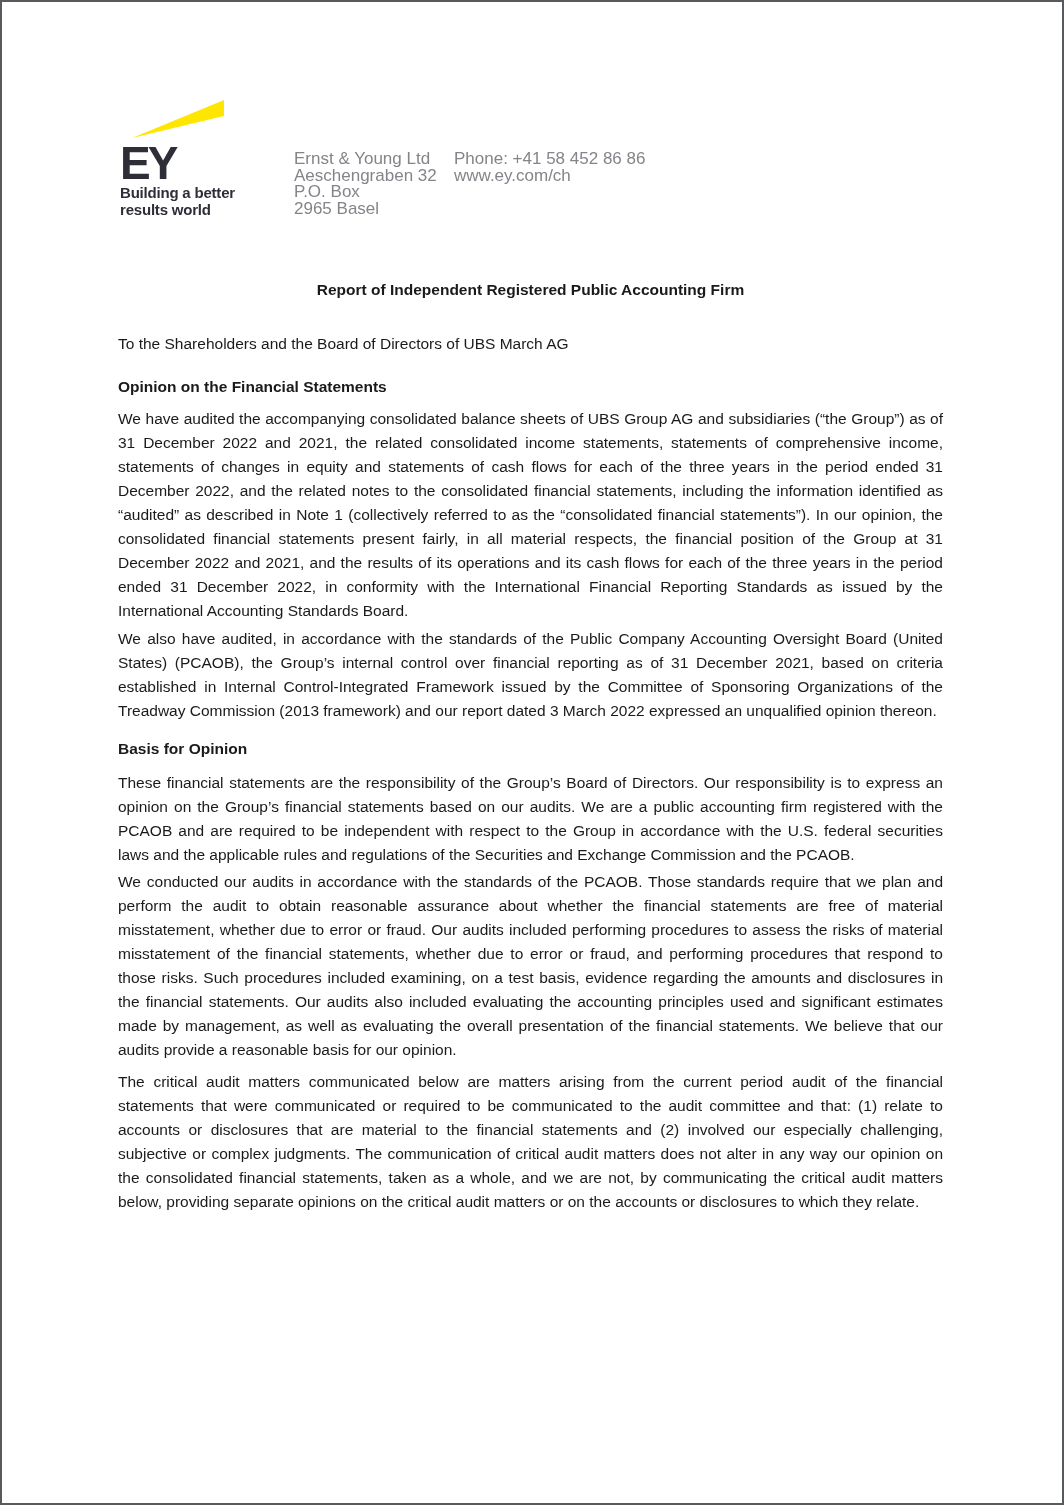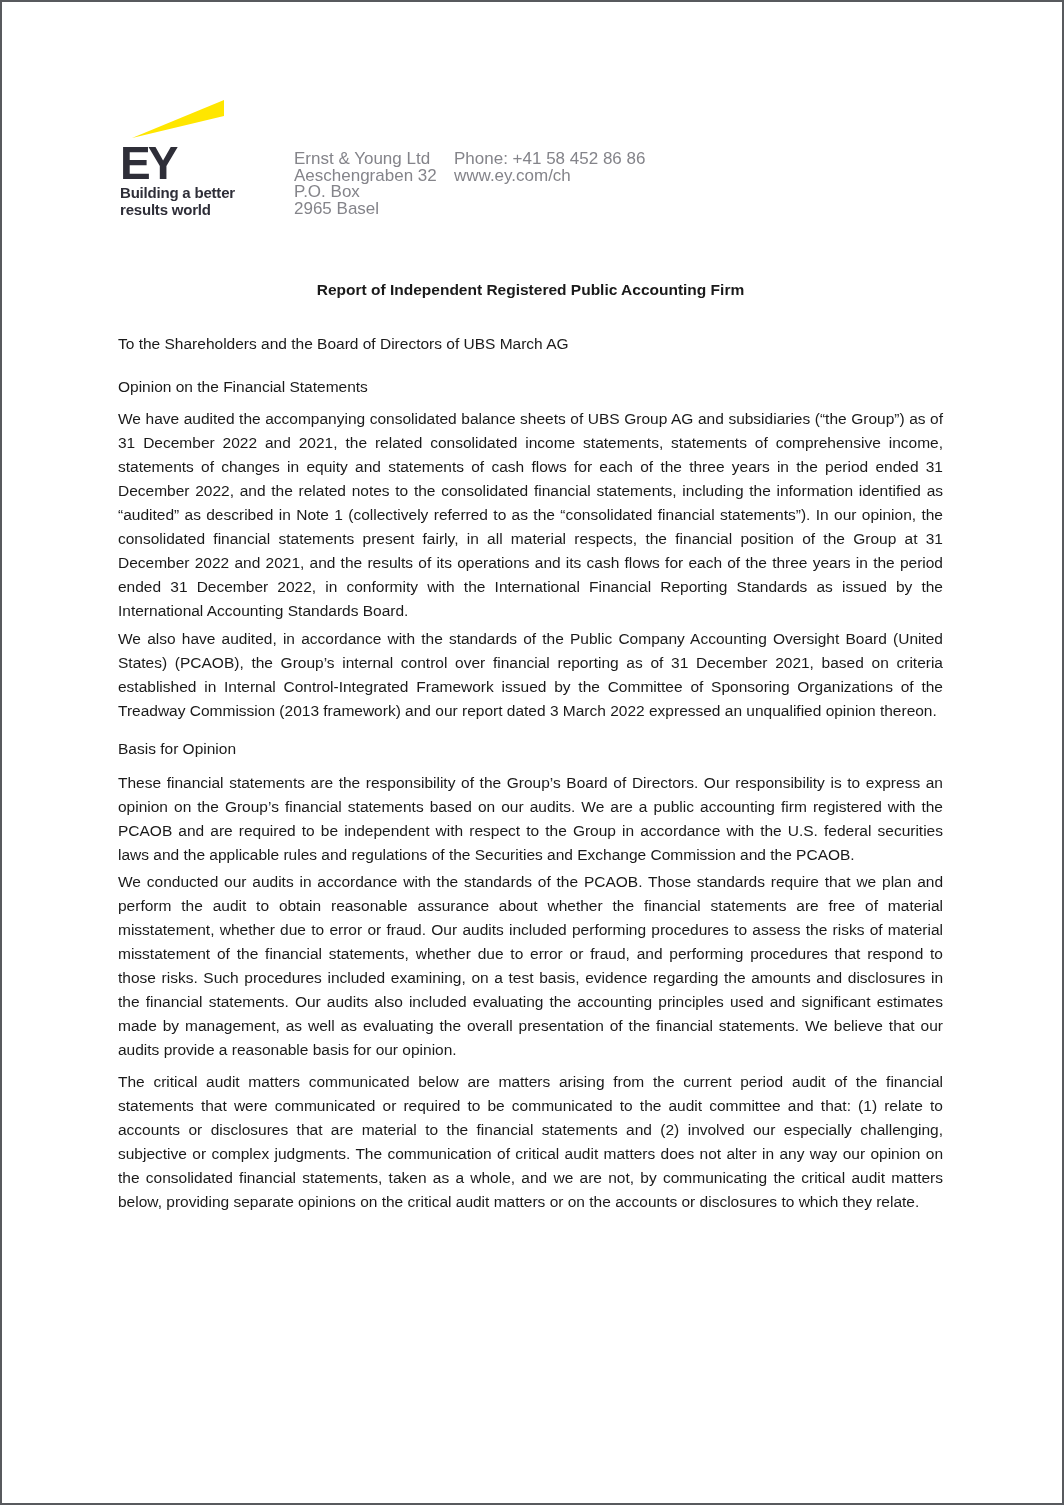--- a/index.html
+++ b/index.html
@@ -32,21 +32,21 @@
   .addr  { left:292px; }
   .phone { left:452px; }
 
   
   .main {
     position:absolute; left:116px; right:119px; top:276px;
     font-size:15.5px; line-height:24px;
   }
   .title { margin:0; text-align:center; font-weight:bold; font-size:15.5px; }
   .salutation { margin-top:30px; }
-  h2 { margin:0; font-size:15.5px; font-weight:normal; }
+  h2 { margin:0; font-size:15.5px; font-weight:bold; }
   p  { margin:0; text-align:justify; }
   .h-opinion { margin-top:19px; }
   .p1 { margin-top:8px; }
   .p2 { margin-top:4px; }
   .h-basis { margin-top:14px; }
   .p3 { margin-top:10px; }
   .p4 { margin-top:3px; }
   .h-cam { margin-top:14px; }
   .p5 { margin-top:8px; }
 </style>

